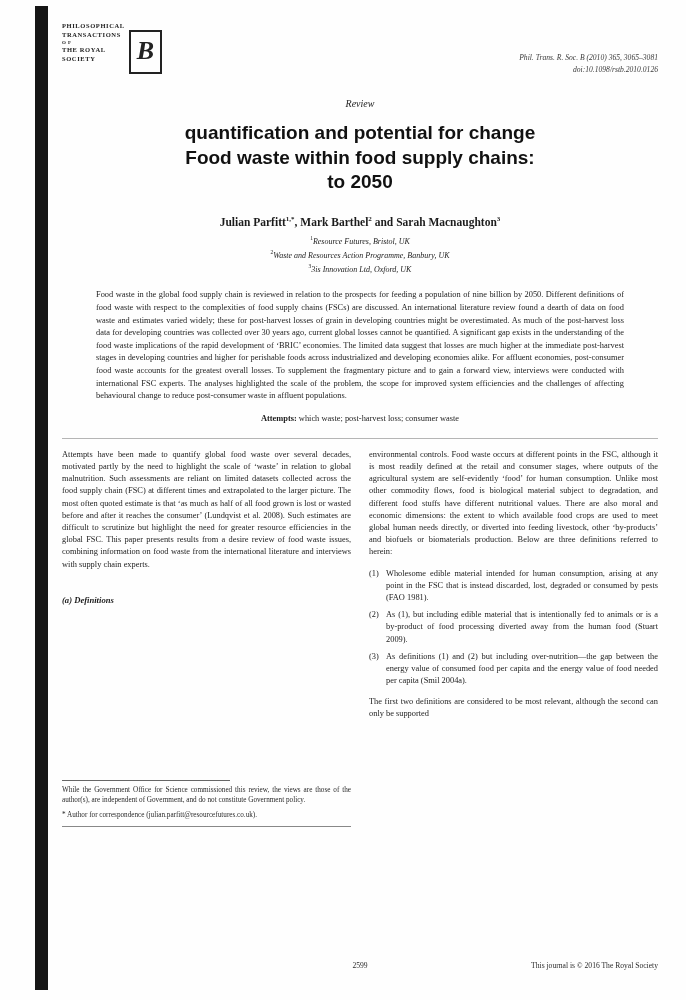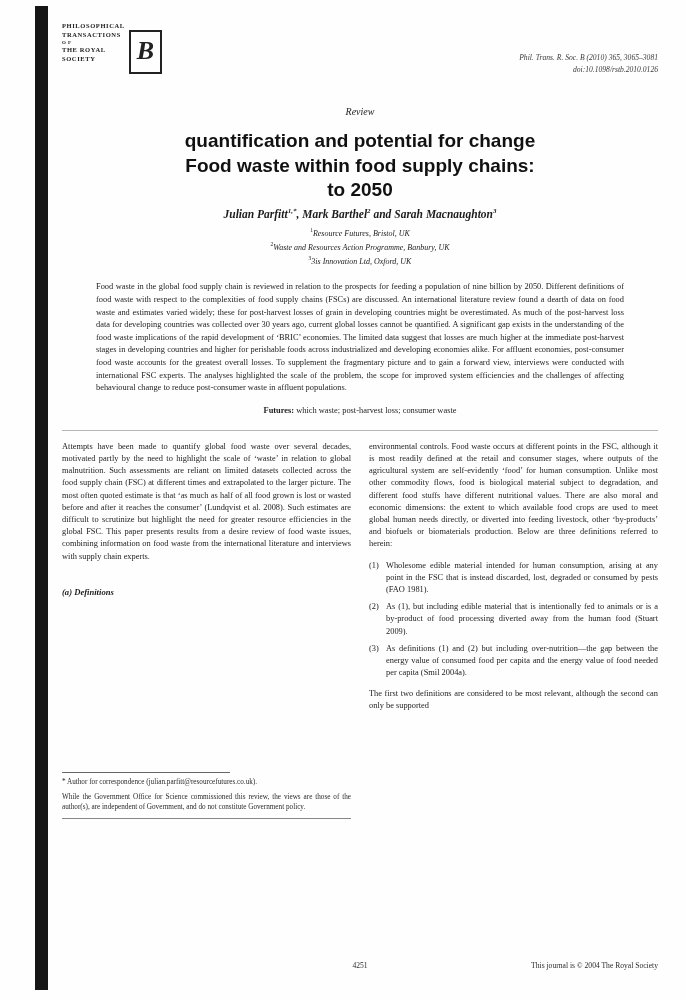--- a/index.html
+++ b/index.html
@@ -15,23 +15,23 @@
   .logo { display:flex; align-items:flex-start; gap:4px; }
   .logo-text { font-family:"Liberation Serif", serif; font-weight:bold; font-size:6.5px; letter-spacing:0.6px; line-height:1.35; color:#222; }
   .logo-text .of-line { font-size:5px; letter-spacing:2px; }
   .logo-b {
     font-family:"Liberation Serif", serif; font-style:italic; font-weight:bold;
     font-size:26px; line-height:1; border:2px solid #222; padding:6px 6px 8px 6px; margin-top:8px; color:#222;
   }
   .citation { text-align:right; font-style:italic; font-size:7.6px; color:#3a3a3a; padding-top:30px; line-height:1.6; }
 
   
-  .kicker { text-align:center; font-style:italic; font-size:10px; margin-top:10px; }
+  .kicker { text-align:center; font-style:italic; font-size:10px; margin-top:2px; }
   .title { text-align:center; font-family:"Liberation Sans", sans-serif; font-weight:700; font-size:19px; line-height:1.3; margin-top:12px; color:#111; }
-  .authors { text-align:center; font-weight:700; font-size:11.5px; margin-top:4px;font-style:italic; }
+  .authors { text-align:center; font-weight:700; font-size:11.5px; margin-top:20px; }
   .authors sup { font-size:7px; font-weight:700; }
   .affiliations { text-align:center; font-style:italic; font-size:8px; line-height:1.65; margin-top:6px; color:#222; }
   .affiliations sup { font-style:normal; font-size:5.5px; }
 
   
   .abstract { margin:14px 34px 0 34px; text-align:justify; font-size:8.4px; line-height:1.5; }
   .keywords { text-align:center; font-size:8.4px; margin-top:11px; }
   .keywords .kw-label { font-weight:700; }
   .divider { border-top:1px solid #b5b5b5; margin-top:15px; }
 
@@ -98,34 +98,34 @@
     <div class="authors"><span>Julian Parfitt</span><sup>1,*</sup><span>, </span><span>Mark Barthel</span><sup>2</sup><span> and </span><span>Sarah Macnaughton</span><sup>3</sup></div>
 
     <div class="affiliations">
       <div><sup>1</sup><span>Resource Futures, Bristol, UK</span></div>
       <div><sup>2</sup><span>Waste and Resources Action Programme, Banbury, UK</span></div>
       <div><sup>3</sup><span>3is Innovation Ltd, Oxford, UK</span></div>
     </div>
 
     <div class="abstract">Food waste in the global food supply chain is reviewed in relation to the prospects for feeding a population of nine billion by 2050. Different definitions of food waste with respect to the complexities of food supply chains (FSCs) are discussed. An international literature review found a dearth of data on food waste and estimates varied widely; these for post-harvest losses of grain in developing countries might be overestimated. As much of the post-harvest loss data for developing countries was collected over 30 years ago, current global losses cannot be quantified. A significant gap exists in the understanding of the food waste implications of the rapid development of ‘BRIC’ economies. The limited data suggest that losses are much higher at the immediate post-harvest stages in developing countries and higher for perishable foods across industrialized and developing economies alike. For affluent economies, post-consumer food waste accounts for the greatest overall losses. To supplement the fragmentary picture and to gain a forward view, interviews were conducted with international FSC experts. The analyses highlighted the scale of the problem, the scope for improved system efficiencies and the challenges of affecting behavioural change to reduce post-consumer waste in affluent populations.</div>
 
-    <div class="keywords"><span class="kw-label">Futures:</span><span> which waste; post-harvest loss; consumer waste</span></div>
+    <div class="keywords"><span class="kw-label">Attempts:</span><span> which waste; post-harvest loss; consumer waste</span></div>
 
     <div class="divider"></div>
 
     <div class="columns">
 
       <div class="col col-left">
         <p class="para">Attempts have been made to quantify global food waste over several decades, motivated partly by the need to highlight the scale of ‘waste’ in relation to global malnutrition. Such assessments are reliant on limited datasets collected across the food supply chain (FSC) at different times and extrapolated to the larger picture. The most often quoted estimate is that ‘as much as half of all food grown is lost or wasted before and after it reaches the consumer’ (Lundqvist et al. 2008). Such estimates are difficult to scrutinize but highlight the need for greater resource efficiencies in the global FSC. This paper presents results from a desire review of food waste issues, combining information on food waste from the international literature and interviews with supply chain experts.</p>
         <div class="sub-heading">(a) Definitions</div>
 
         <div class="footnotes">
           <div class="fn-rule-short"></div>
+          <p class="fn-block">While the Government Office for Science commissioned this review, the views are those of the author(s), are independent of Government, and do not constitute Government policy.</p>
           <p class="fn-block">* Author for correspondence (julian.parfitt@resourcefutures.co.uk).</p>
-          <p class="fn-block">While the Government Office for Science commissioned this review, the views are those of the author(s), are independent of Government, and do not constitute Government policy.</p>
           <div class="fn-rule-full"></div>
         </div>
       </div>
 
       <div class="col col-right">
         <p class="para">environmental controls. Food waste occurs at different points in the FSC, although it is most readily defined at the retail and consumer stages, where outputs of the agricultural system are self-evidently ‘food’ for human consumption. Unlike most other commodity flows, food is biological material subject to degradation, and different food stuffs have different nutritional values. There are also moral and economic dimensions: the extent to which available food crops are used to meet global human needs directly, or diverted into feeding livestock, other ‘by-products’ and biofuels or biomaterials production. Below are three definitions referred to herein:</p>
 
         <div class="def-list">
           <div class="def-item">
             <span class="def-num">(1)</span>
@@ -142,16 +142,16 @@
         </div>
 
         <p class="para closing">The first two definitions are considered to be most relevant, although the second can only be supported</p>
       </div>
 
     </div>
   </div>
 
   <div class="footer">
     <div class="spacer"></div>
-    <div class="pageno">4251</div>
-    <div class="copyright">This journal is © 2004 The Royal Society</div>
+    <div class="pageno">2599</div>
+    <div class="copyright">This journal is © 2016 The Royal Society</div>
   </div>
 </div>
 
 </body></html>

